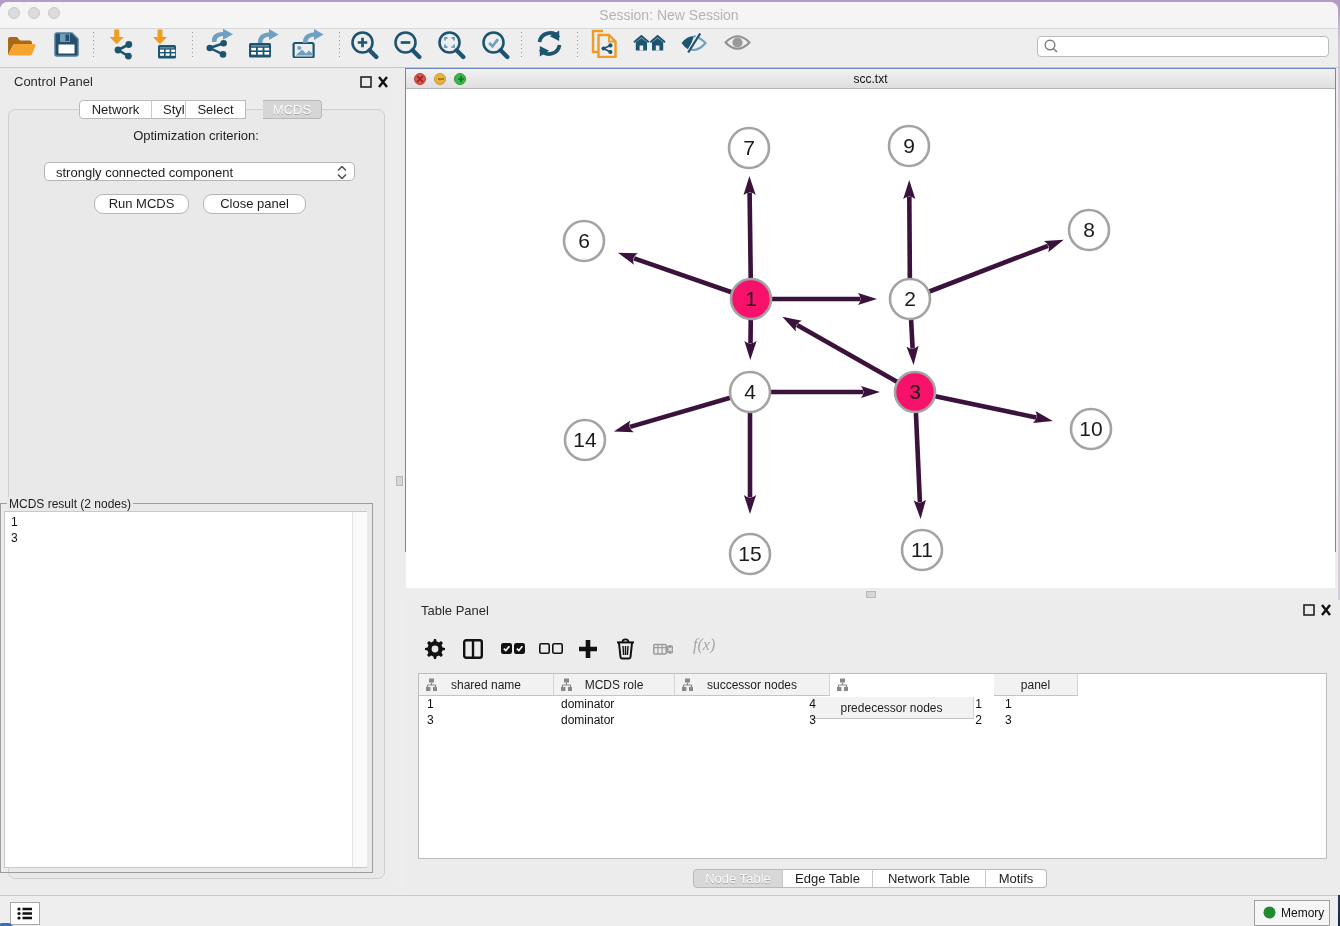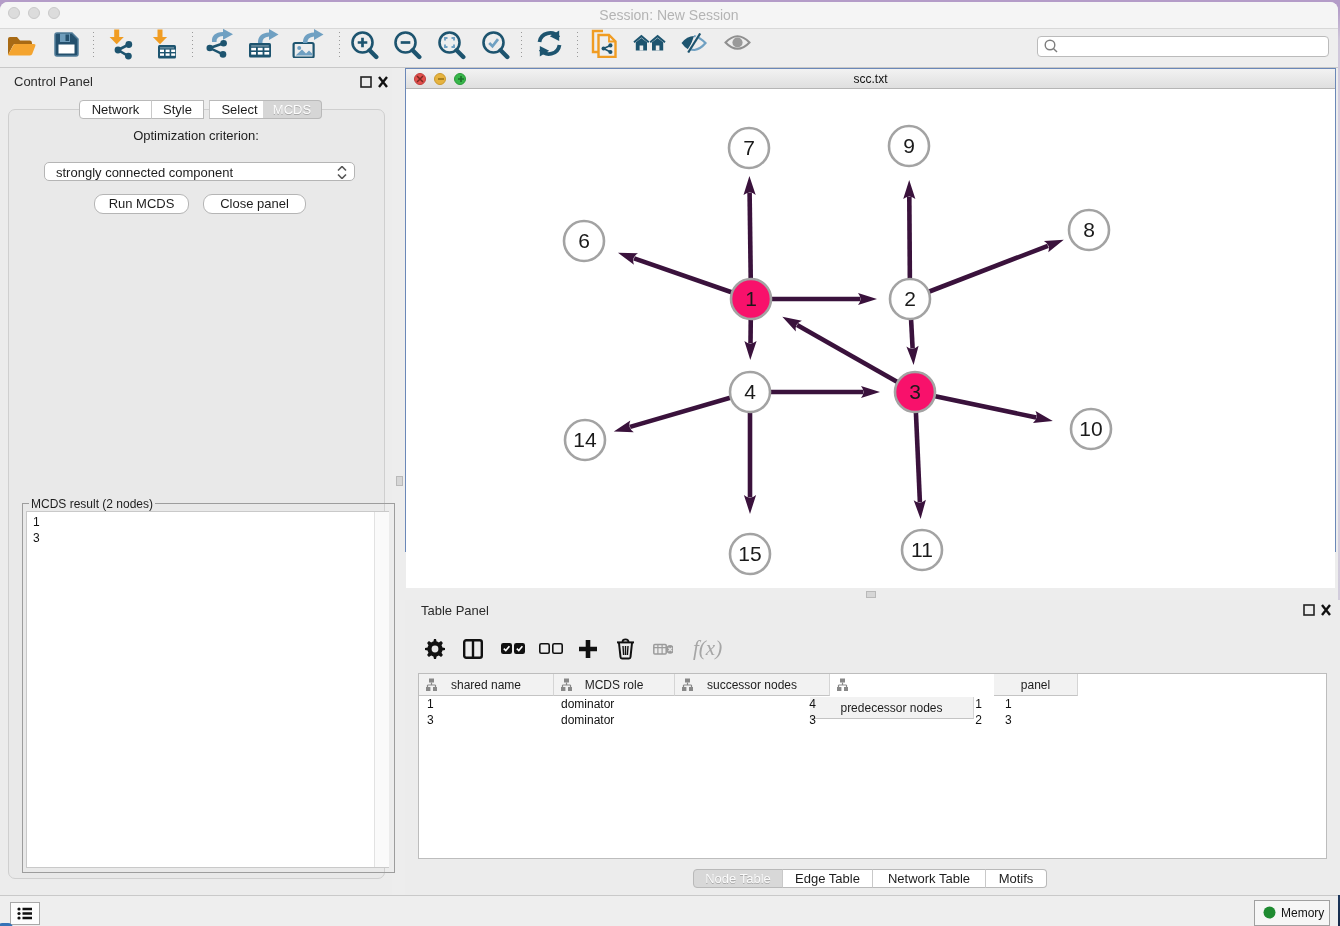--- a/index.html
+++ b/index.html
@@ -29,21 +29,21 @@
  border:1px solid #b9b9b9;font-size:13px;color:#1d1d1d;text-align:center;line-height:18px;z-index:5;}
 #cp-content{position:absolute;left:8px;top:41px;width:377px;height:770px;
  background:#e9e9e9;border:1px solid #cfcfcf;border-radius:7px;box-sizing:border-box;}
 #optlabel{position:absolute;left:0;top:60px;width:392px;text-align:center;font-size:13px;color:#1d1d1d;}
 #combo{position:absolute;left:44px;top:94px;width:311px;height:19px;background:#fff;
  border:1px solid #b5b5b5;border-radius:5px;box-sizing:border-box;}
 #combo span{position:absolute;left:11px;top:2px;font-size:13px;color:#1d1d1d;}
 .btn{position:absolute;top:126px;height:20px;background:#fff;border:1px solid #b5b5b5;
  border-radius:9px;box-sizing:border-box;font-size:13px;color:#1d1d1d;
  text-align:center;line-height:18px;}
-#resultbox{position:absolute;left:22px;top:435px;width:371px;height:368px;
+#resultbox{position:absolute;left:0;top:435px;width:371px;height:368px;
  border:1px solid #9d9d9d;}
 #resultbox legend{position:absolute;left:6px;top:-7px;background:#e9e9e9;padding:0 2px;
  font-size:12px;color:#1d1d1d;}
 #resulttext{position:absolute;left:3px;top:7px;width:363px;height:357px;background:#fff;
  border:1px solid #c9c9c9;font-size:12px;color:#111;line-height:16px;padding:2px 0 0 6px;
  box-sizing:border-box;}
 #rscroll{position:absolute;right:5px;top:8px;width:14px;height:355px;background:#fafafa;
  border-left:1px solid #e2e2e2;}
 
 #netframe{position:absolute;left:405px;top:66px;width:931px;height:484px;
@@ -201,21 +201,21 @@
       </svg>
  </div>
  <div id="cpanel">
   <div id="cp-title">Control Panel</div>
   <svg class="abs" style="left:360px;top:8px;" width="30" height="14">
    <rect x="1" y="1" width="10" height="10" fill="none" stroke="#222" stroke-width="1.6"></rect>
    <path d="M19 1 L27 11 M27 1 L19 11" stroke="#111" stroke-width="2.4"></path>
   </svg>
   <div class="tab" style="left:79px;width:73px;border-radius:4px 0 0 4px;">Network</div>
   <div class="tab" style="left:151px;width:53px;border-left:1px solid #c9c9c9;">Style</div>
-  <div class="tab" style="left:209px;width:61px;border-left:1px solid #c9c9c9;">Select</div>
+  <div class="tab" style="left:185px;width:61px;border-left:1px solid #c9c9c9;">Select</div>
   <div class="tab" style="left:263px;width:59px;border-left:none;background:#d6d6d6;color:#fdfdfd;border-radius:0 4px 4px 0;text-shadow:0 1px 0 #aaa;">MCDS</div>
   <div id="cp-content"></div>
   <div id="optlabel">Optimization criterion:</div>
   <div id="combo">
         <span>strongly connected component</span>
    <svg class="abs" style="right:7px;top:3px;" width="10" height="13">
     <path d="M1 4.5 L5 0.5 L9 4.5 M1 8.5 L5 12.5 L9 8.5" stroke="#555" stroke-width="1.6" fill="none"></path>
    </svg>
   </div>
   <div class="btn" style="left:94px;width:95px;">Run MCDS</div>
@@ -328,21 +328,21 @@
         <path d="M1 4.4 H18" stroke="#111" stroke-width="2"></path>
         <path d="M6.5 4 Q6.5 1.4 9.5 1.4 Q12.5 1.4 12.5 4" fill="none" stroke="#111" stroke-width="1.8"></path>
         <path d="M7 8 L7.6 17 M9.5 8 V17 M12 8 L11.4 17" stroke="#111" stroke-width="1.4"></path>
       </svg>
 <svg class="abs" style="left:248px;top:41px" width="20" height="17" viewBox="0 0 20 17">
         <rect x="0.8" y="3.5" width="12.4" height="9.5" rx="1" fill="none" stroke="#9b9b9b" stroke-width="1.5"></rect>
         <path d="M0.8 6.6 H13.2 M4.9 3.5 V13 M9.1 3.5 V13" stroke="#9b9b9b" stroke-width="1.2"></path>
         <circle cx="17.2" cy="8.4" r="4.3" fill="#9b9b9b"></circle>
         <path d="M15.5 6.7 L18.9 10.1 M18.9 6.7 L15.5 10.1" stroke="#e7e7e7" stroke-width="1.3"></path>
       </svg>
-<div class="abs" style="left:288px;top:36px;font-family:'Liberation Serif',serif;font-style:italic;font-size:21px;color:#a6a6a6;">f(x)</div>
+<div class="abs" style="left:288px;top:36px;font-family:'Liberation Serif',serif;font-style:italic;font-size:16px;color:#a6a6a6;">f(x)</div>
   <div id="ttable">
    <div class="thead" style="left:0px;width:135px;">shared name</div>
 <svg class="abs" style="left:7px;top:4px" width="11" height="14" viewBox="0 0 11 14">
           <rect x="3" y="0.5" width="5" height="4" fill="#888"></rect>
           <path d="M5.5 4.5 V7 M1.5 7 H9.5 M1.5 7 V9 M9.5 7 V9" stroke="#888" stroke-width="1.2" fill="none"></path>
           <rect x="0" y="9" width="4.4" height="4" fill="#888"></rect>
           <rect x="7" y="9" width="4.4" height="4" fill="#888"></rect>
         </svg>
 <div class="thead" style="left:135px;width:121px;">MCDS role</div>
 <svg class="abs" style="left:142px;top:4px" width="11" height="14" viewBox="0 0 11 14">

